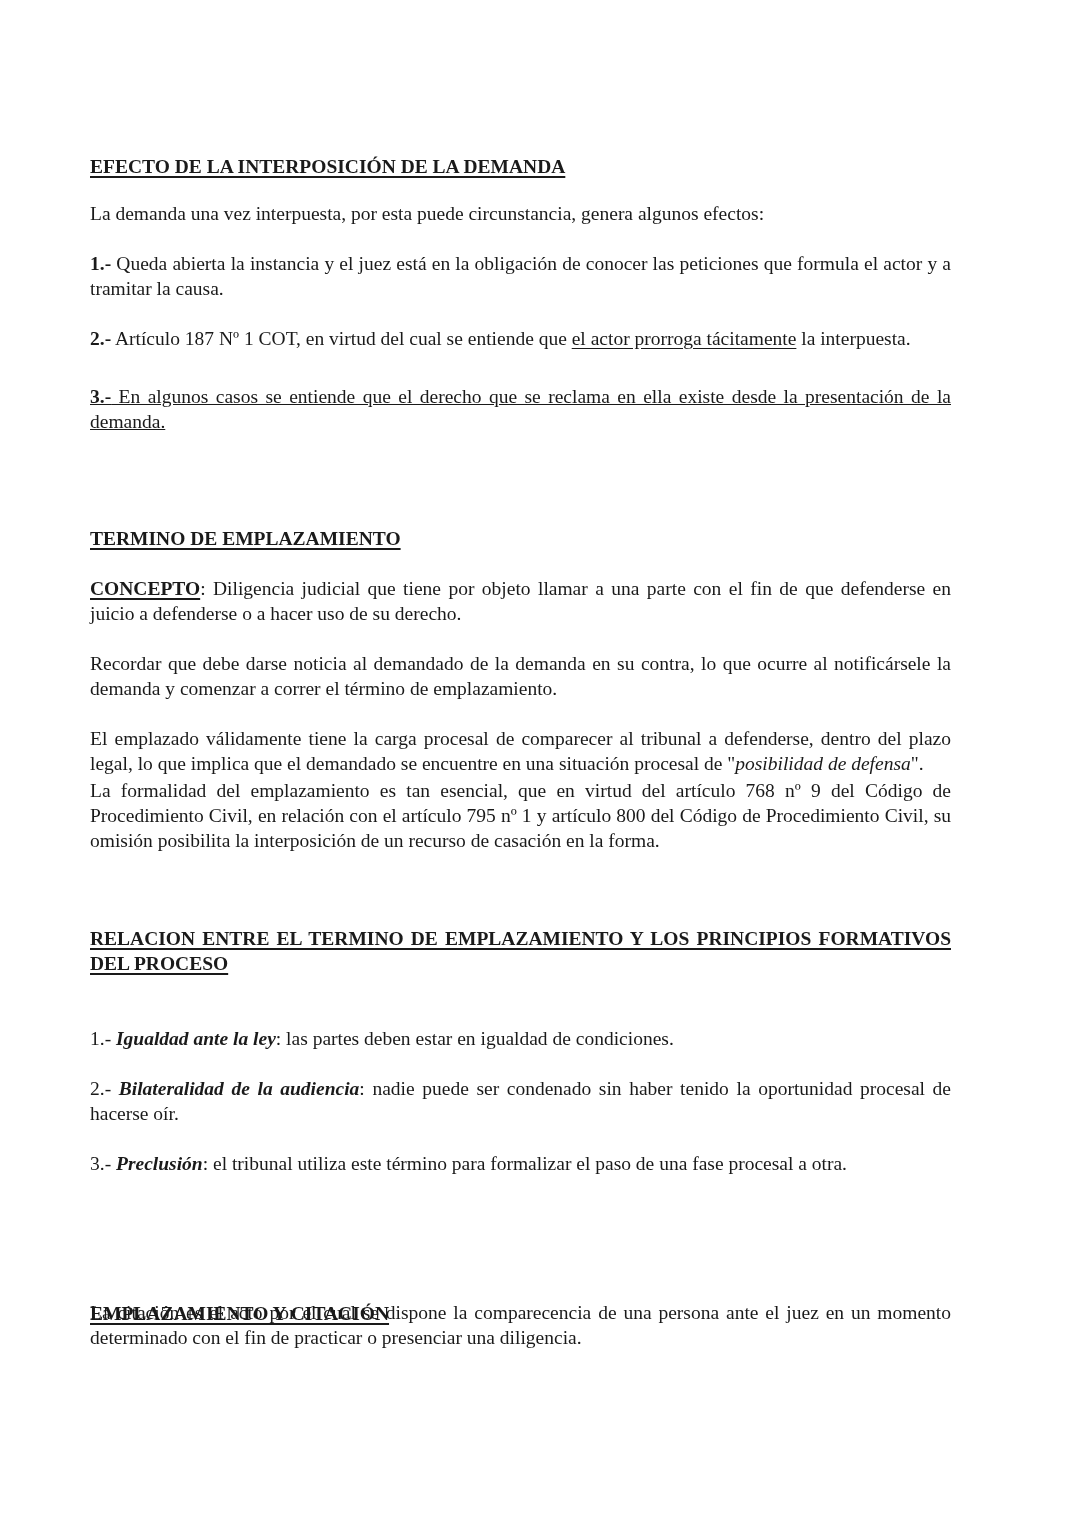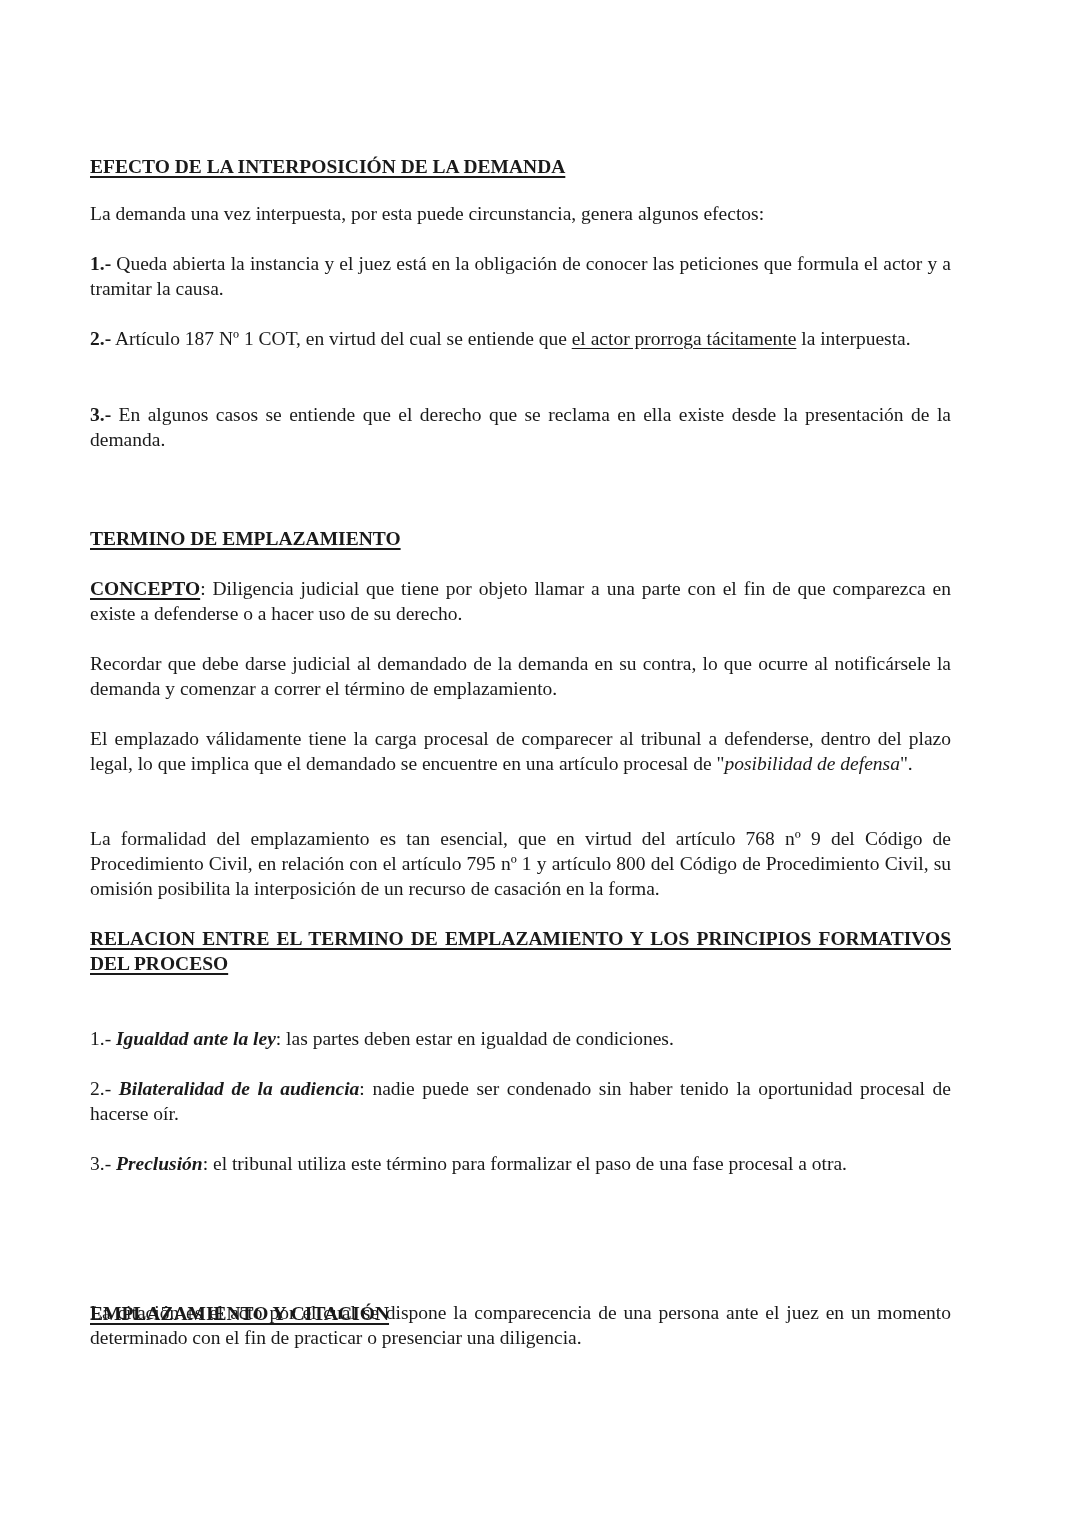--- a/index.html
+++ b/index.html
@@ -50,31 +50,31 @@
 <div class="page">
 
   <div class="blk heading" style="top:154px;">EFECTO DE LA INTERPOSICIÓN DE LA DEMANDA</div>
 
   <p class="blk" style="top:201px;">La demanda una vez interpuesta, por esta puede circunstancia, genera algunos efectos:</p>
 
   <p class="blk justify" style="top:251px;"><span class="b">1.-</span><span> Queda abierta la instancia y el juez está en la obligación de conocer las peticiones que formula el actor y a tramitar la causa.</span></p>
 
   <p class="blk justify" style="top:326px;"><span class="b">2.-</span><span> Artículo 187 Nº 1 COT, en virtud del cual se entiende que </span><span class="u">el actor prorroga tácitamente</span><span> la interpuesta.</span></p>
 
-  <p class="blk justify" style="top:402px;"><span class="b">3.-</span><span> En algunos casos se entiende que el derecho que se reclama en ella existe desde la presentación de la demanda.</span></p>
+  <p class="blk justify" style="top:384px;text-decoration:underline;"><span class="b">3.-</span><span> En algunos casos se entiende que el derecho que se reclama en ella existe desde la presentación de la demanda.</span></p>
 
   <div class="blk heading" style="top:526px;">TERMINO DE EMPLAZAMIENTO</div>
 
-  <p class="blk justify" style="top:576px;"><span class="bu">CONCEPTO</span><span>: Diligencia judicial que tiene por objeto llamar a una parte con el fin de que comparezca en existe a defenderse o a hacer uso de su derecho.</span></p>
+  <p class="blk justify" style="top:576px;"><span class="bu">CONCEPTO</span><span>: Diligencia judicial que tiene por objeto llamar a una parte con el fin de que defenderse en juicio a defenderse o a hacer uso de su derecho.</span></p>
 
-  <p class="blk justify" style="top:651px;">Recordar que debe darse judicial al demandado de la demanda en su contra, lo que ocurre al notificársele la demanda y comenzar a correr el término de emplazamiento.</p>
+  <p class="blk justify" style="top:651px;">Recordar que debe darse noticia al demandado de la demanda en su contra, lo que ocurre al notificársele la demanda y comenzar a correr el término de emplazamiento.</p>
 
-  <p class="blk justify" style="top:726px;"><span>El emplazado válidamente tiene la carga procesal de comparecer al tribunal a defenderse, dentro del plazo legal, lo que implica que el demandado se encuentre en una artículo procesal de "</span><span class="i">posibilidad de defensa</span><span>".</span></p>
+  <p class="blk justify" style="top:726px;"><span>El emplazado válidamente tiene la carga procesal de comparecer al tribunal a defenderse, dentro del plazo legal, lo que implica que el demandado se encuentre en una situación procesal de "</span><span class="i">posibilidad de defensa</span><span>".</span></p>
 
-  <p class="blk justify" style="top:826px;">La formalidad del emplazamiento es tan esencial, que en virtud del artículo 768 nº 9 del Código de Procedimiento Civil, en relación con el artículo 795 nº 1 y artículo 800 del Código de Procedimiento Civil, su omisión posibilita la interposición de un recurso de casación en la forma.</p>
+  <p class="blk justify" style="top:778px;">La formalidad del emplazamiento es tan esencial, que en virtud del artículo 768 nº 9 del Código de Procedimiento Civil, en relación con el artículo 795 nº 1 y artículo 800 del Código de Procedimiento Civil, su omisión posibilita la interposición de un recurso de casación en la forma.</p>
 
   <div class="blk heading justify" style="top:926px;">RELACION ENTRE EL TERMINO DE EMPLAZAMIENTO Y LOS PRINCIPIOS FORMATIVOS DEL PROCESO</div>
 
   <p class="blk" style="top:1026px;"><span>1.-</span> <span class="bi">Igualdad ante la ley</span><span>: las partes deben estar en igualdad de condiciones.</span></p>
 
   <p class="blk justify" style="top:1076px;"><span>2.-</span> <span class="bi">Bilateralidad de la audiencia</span><span>: nadie puede ser condenado sin haber tenido la oportunidad procesal de hacerse oír.</span></p>
 
   <p class="blk" style="top:1151px;"><span>3.-</span> <span class="bi">Preclusión</span><span>: el tribunal utiliza este término para formalizar el paso de una fase procesal a otra.</span></p>
 
   <div class="blk heading" style="top:1289px;margin-top:12px;">EMPLAZAMIENTO Y CITACIÓN</div>

